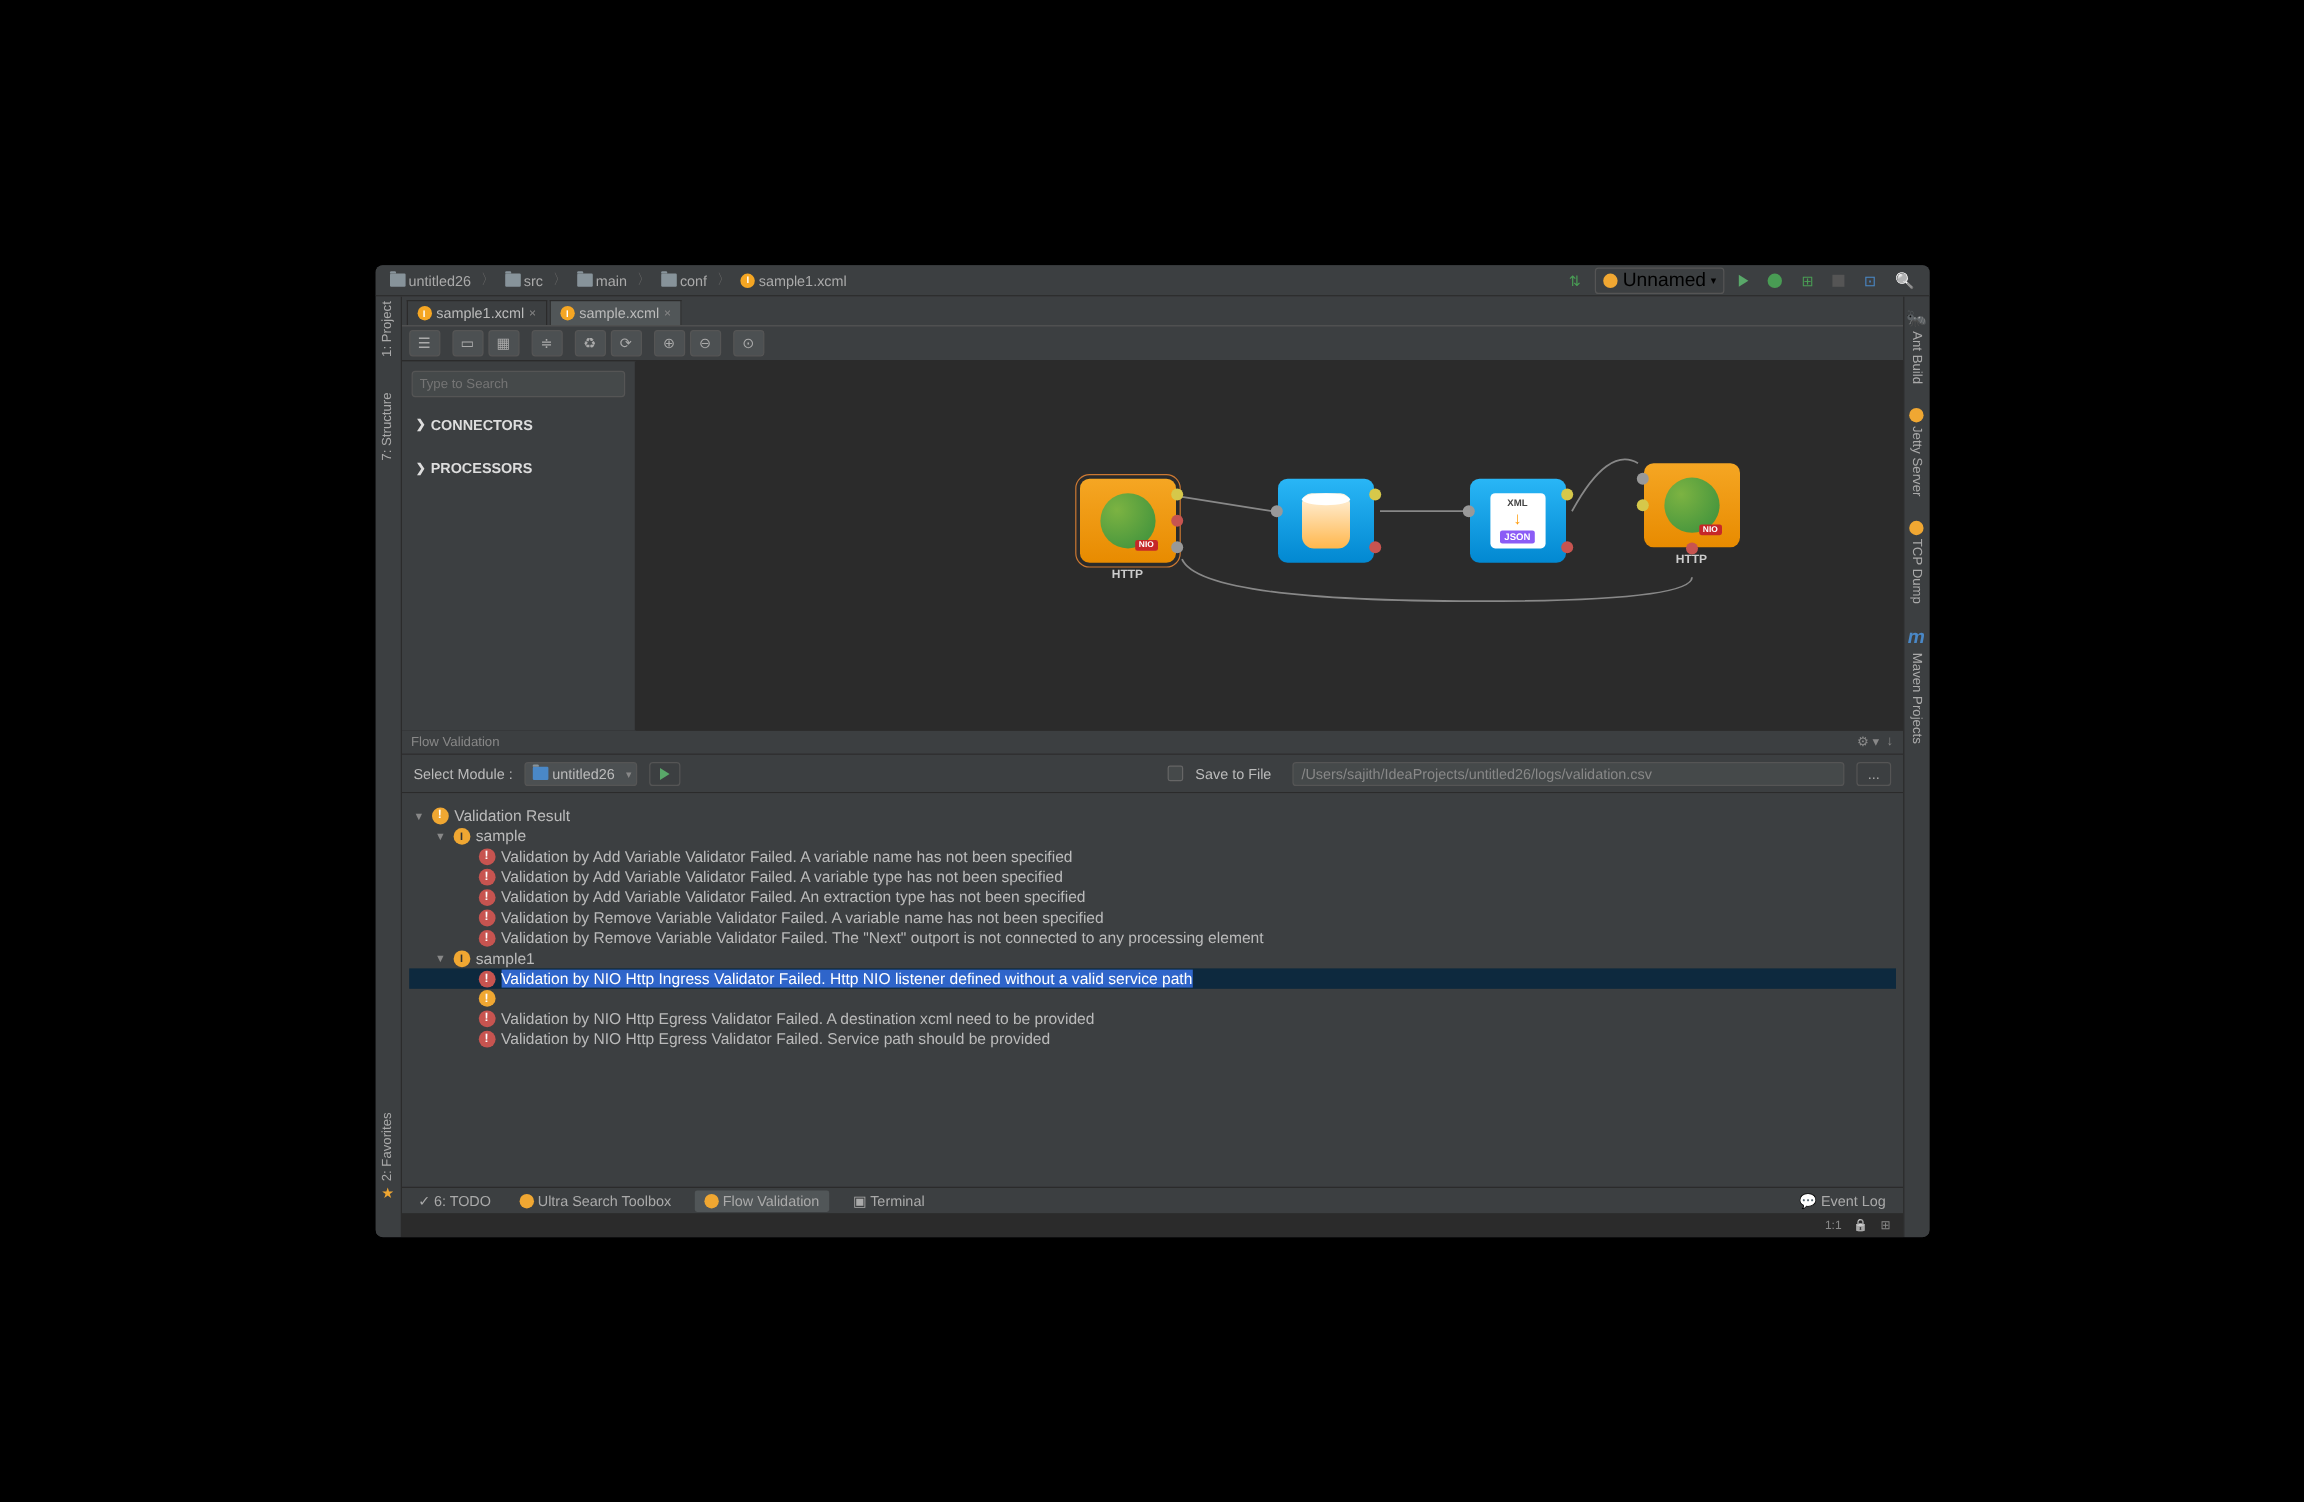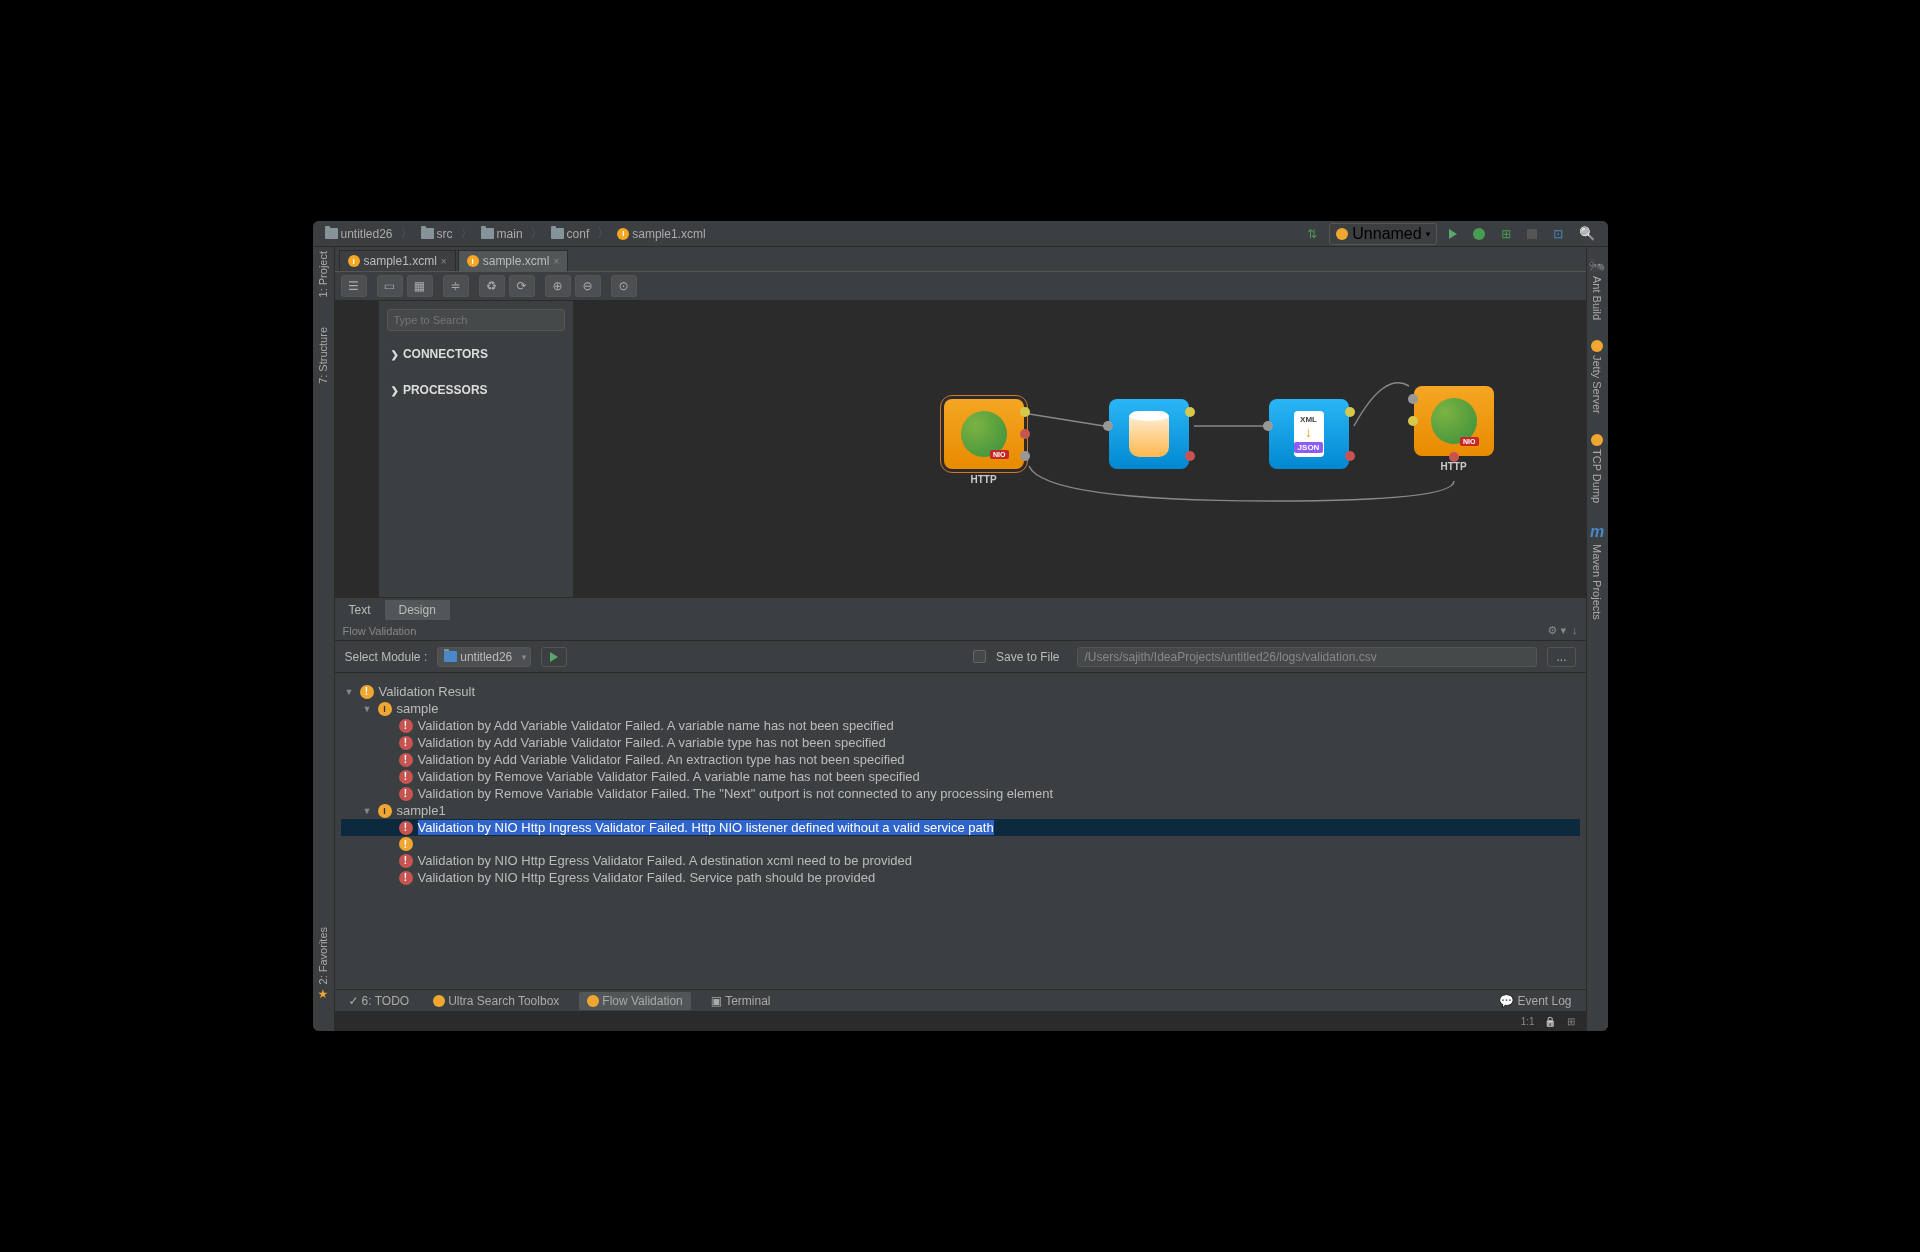--- a/index.html
+++ b/index.html
@@ -41,21 +41,21 @@
 
 .tabs { height: 24px; background: #3c3f41; display: flex; align-items: flex-end; padding-left: 4px;}
 .tab { padding: 3px 8px; font-size: 12px; color: #bbb; display: flex; align-items: center; gap: 4px; background: #515658; border: 1px solid #2b2b2b; border-bottom: none; margin-right: 2px;}
 .tab.inactive { background: #3c3f41; }
 .tab-close { color: #888; font-size: 10px; cursor:pointer;}
 
 .toolbar { height: 30px; background: #3c3f41; border-top: 1px solid #555; border-bottom: 1px solid #2b2b2b; display: flex; align-items: center; padding: 0 6px; gap: 2px; }
 .tbtn { width: 26px; height: 22px; border: 1px solid #555; background: #4c5052; border-radius: 3px; display:flex; align-items:center; justify-content:center; color:#aaa; font-size:12px; cursor:pointer;}
 .tbtn-group { display:flex; gap:4px; margin-right:8px;}
 
-.editor { flex: 1; display: flex; background: #2b2b2b; overflow:hidden;padding-left:44px;}
+.editor { flex: 1; display: flex; background: #2b2b2b; overflow:hidden;}
 .palette { width: 195px; background: #3c3f41; border-right: 1px solid #2b2b2b; padding: 8px; display:flex; flex-direction:column; gap:10px;}
 .search-box { width: 100%; height: 22px; background: #45494a; border: 1px solid #555; border-radius: 3px; color: #888; font-size: 11px; padding: 0 6px; }
 .pal-section { color: #ddd; font-size: 12px; font-weight: bold; padding: 6px 4px; display:flex; align-items:center; gap:4px; cursor:pointer;}
 .pal-chev { font-size:10px; }
 
 .canvas { flex: 1; position: relative; background: #2b2b2b; }
 .node { position: absolute; width: 80px; height: 70px; border-radius: 8px; display:flex; align-items:center; justify-content:center; }
 .node-label { position: absolute; bottom: -16px; left:0; right:0; text-align:center; font-size: 10px; color: #ccc; font-weight:bold;}
 .node.selected { outline: 1px solid #cc7832; outline-offset: 3px; }
 .port { position:absolute; width:10px; height:10px; border-radius:50%; }
@@ -63,21 +63,21 @@
 .p-yellow { background: #d6c84a; }
 .p-red { background: #c75450; }
 .n1 { left: 370px; top: 98px; background: linear-gradient(#f5a623,#e88b00);}
 .n2 { left: 535px; top: 98px; background: linear-gradient(#29b6f6,#0288d1);}
 .n3 { left: 695px; top: 98px; background: linear-gradient(#29b6f6,#0288d1);}
 .n4 { left: 840px; top: 85px; background: linear-gradient(#f5a623,#e88b00);}
 .globe { width:46px; height:46px; background: radial-gradient(circle at 30% 30%, #7cb342, #388e3c); border-radius:50%; position:relative;}
 .globe::after { content:'NIO'; position:absolute; bottom:-2px; right:-2px; background:#c62828; color:#fff; font-size:7px; padding:1px 3px; border-radius:2px; font-weight:bold;}
 .db-icon { width:40px; height:46px; background: linear-gradient(#fff3e0, #ffb74d); border-radius: 8px 8px 10px 10px; position:relative;}
 .db-icon::before { content:''; position:absolute; top:0; left:0; right:0; height:10px; background:#fff; border-radius: 50%;}
-.xml-icon { width:30px; height:46px; background:#fff; border-radius:4px; display:flex; flex-direction:column; align-items:center; justify-content:center; font-size:8px; font-weight:bold;}
+.xml-icon { width:46px; height:46px; background:#fff; border-radius:4px; display:flex; flex-direction:column; align-items:center; justify-content:center; font-size:8px; font-weight:bold;}
 .xml-top { color:#444;}
 .xml-bot { background:#8b5cf6; color:#fff; padding:1px 4px; margin-top:2px; border-radius:2px;}
 svg.wires { position:absolute; top:0; left:0; width:100%; height:100%; pointer-events:none;}
 
 .bottom-tabs { height: 24px; background: #3c3f41; border-top:1px solid #2b2b2b; display:flex; align-items:center;}
 .btab { padding: 3px 14px; font-size: 12px; color: #bbb; cursor:pointer;}
 .btab.active { background: #515658; }
 
 .panel-header { height: 20px; background:#3c3f41; border-bottom:1px solid #2b2b2b; padding:0 8px; font-size:11px; color:#888; display:flex; align-items:center; justify-content:space-between;}
 .panel-tools { display:flex; gap:6px; color:#888; cursor:pointer;}
@@ -259,24 +259,20 @@
           <div class="node n4">
             <div class="globe"></div>
             <div class="node-label">HTTP</div>
             <span class="port p-grey" style="top:8px;left:-6px"></span>
             <span class="port p-yellow" style="top:30px;left:-6px"></span>
             <span class="port p-red" style="bottom:-6px;left:35px"></span>
           </div>
         </div>
       </div>
 
-      <div class="bottom-tabs">
-        <div class="btab">Text</div>
-        <div class="btab active">Design</div>
-      </div>
 
       <div class="panel-header">
         <span>Flow Validation</span>
         <div class="panel-tools">
           <span>⚙ ▾</span>
           <span>↓</span>
         </div>
       </div>
 
       <div class="module-row">

